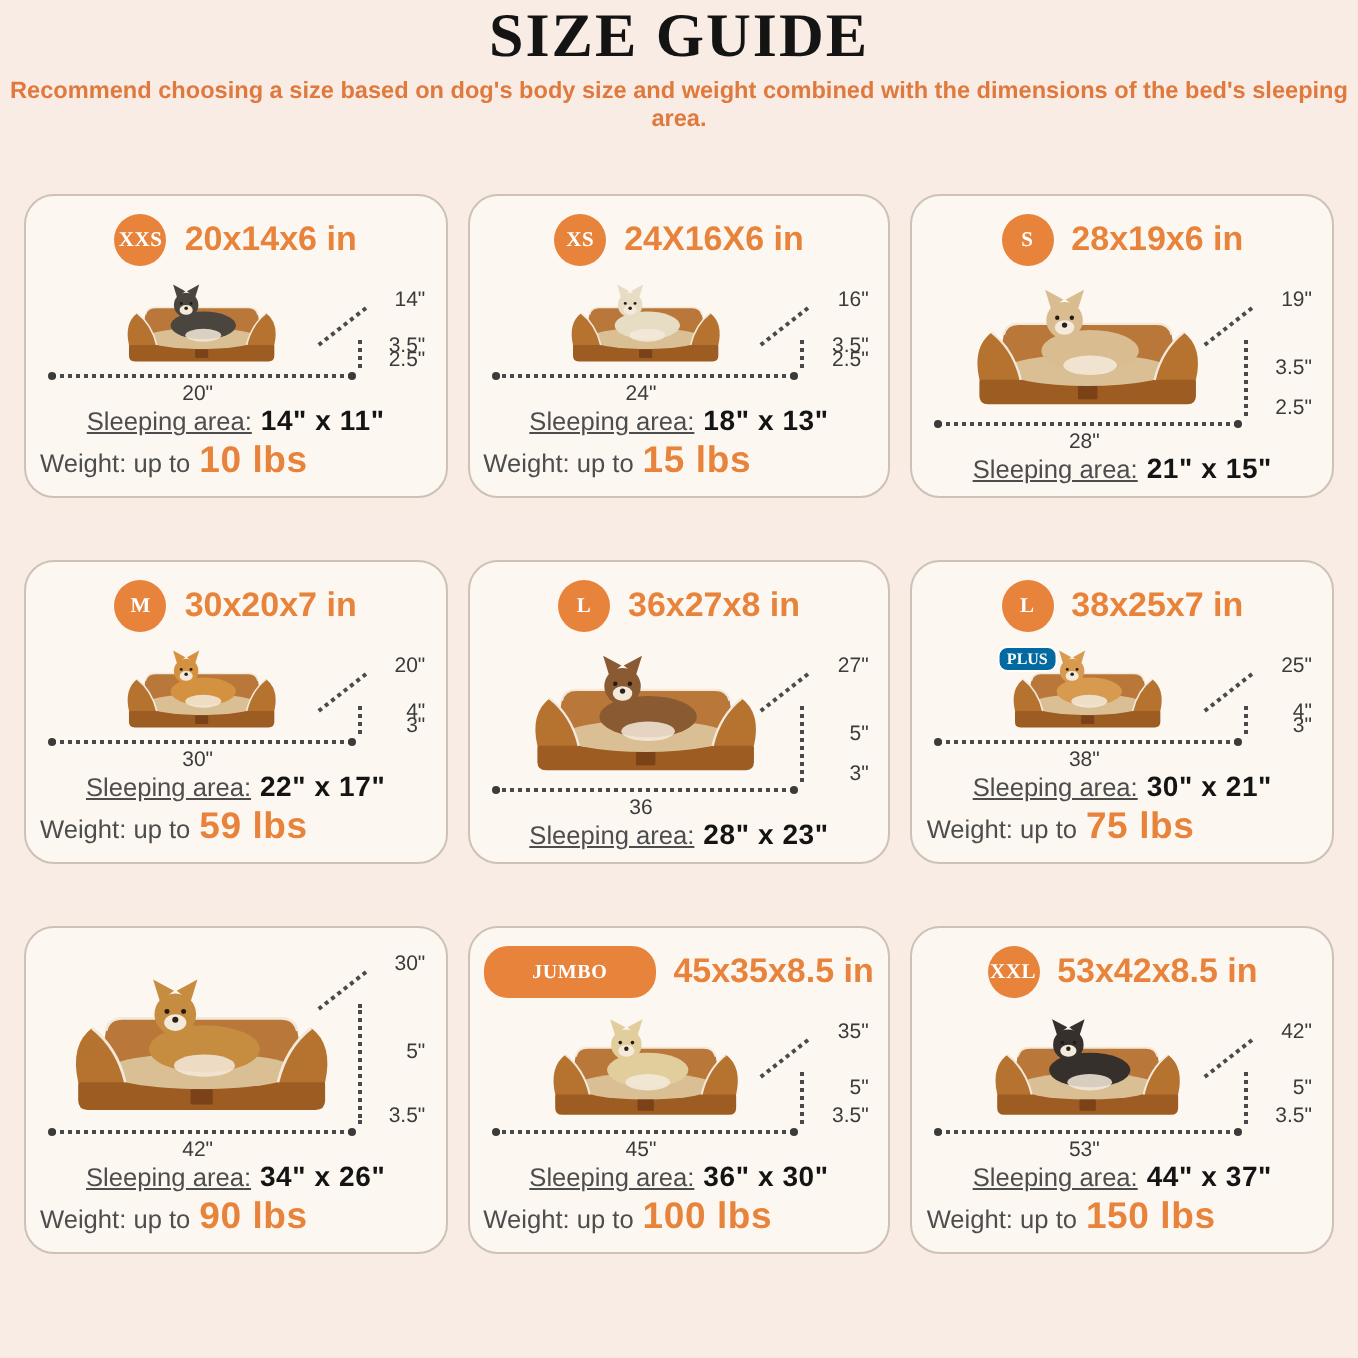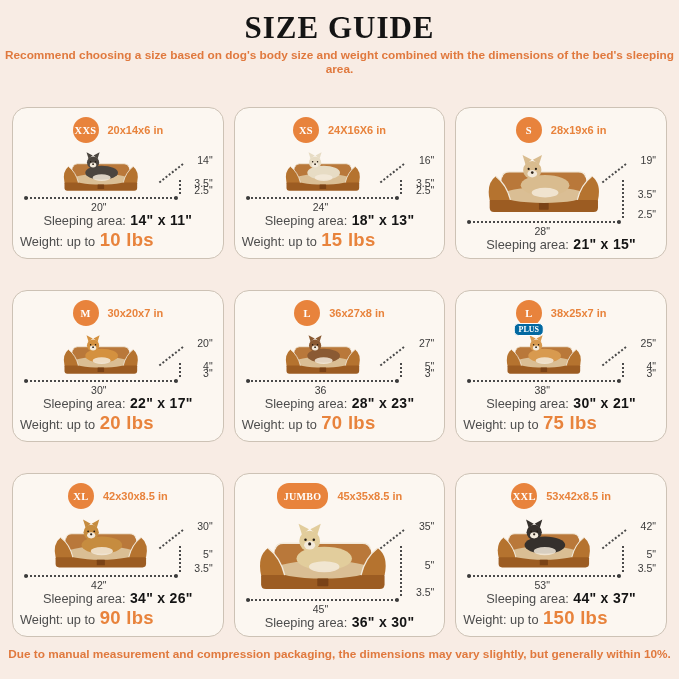--- a/index.html
+++ b/index.html
@@ -4,21 +4,21 @@
 <style>
   html,body{margin:0;padding:0;}
   body{
     width:679px;height:679px;overflow:hidden;
     background:#F8ECE4;
     font-family:"Liberation Sans", sans-serif;
     -webkit-font-smoothing:antialiased;
   }
   .page{width:679px;height:679px;position:relative;}
   .page-title{
-    padding-top:10px;text-align:center;
+    padding-top:0;text-align:center;
     font-family:"Liberation Serif", serif;
     font-weight:700;font-size:31px;color:#141414;letter-spacing:1px;
   }
   .page-subtitle{
     margin-top:2px;text-align:center;
     font-weight:700;font-size:11.8px;color:#E0793E;
   }
   .grid{
     margin:11px 12px 0 12px;
     display:grid;
@@ -41,29 +41,29 @@
     gap:9px;height:32px;flex:0 0 auto;margin-top:2px;
   }
   .badge-wrap{position:relative;flex:0 0 auto;height:26px;display:flex;align-items:center;}
   .badge{
     min-width:26px;height:26px;border-radius:50%;
     background:#E8833C;color:#FFFFFF;
     display:flex;align-items:center;justify-content:center;
     font-family:"Liberation Serif", serif;font-weight:700;font-size:10.5px;
     box-sizing:border-box;letter-spacing:0.3px;
   }
-  .badge.pill{border-radius:12px;padding:0 7px;font-size:10px;text-align:center;}
+  .badge.pill{border-radius:12px;padding:0 24px;font-size:10px;text-align:center;}
   .badge-sub{
-    position:absolute;left:50%;top:23px;transform:translateX(-50%);
+    position:absolute;left:50%;top:33px;transform:translateX(-50%);
     background:#0369a1;color:#fff;border:1px solid #fff;border-radius:5px;
     font-family:"Liberation Serif", serif;font-weight:700;font-size:8px;
     padding:1px 4px;line-height:9px;white-space:nowrap;z-index:2;
   }
   .badge-sub:empty{display:none;}
-  .size-text{color:#E8833C;font-weight:700;font-size:11px;}
+  .size-text{color:#E8833C;font-weight:700;font-size:17px;}
   .figure{position:relative;flex:1 1 auto;margin:0 2px;}
   .bed-wrap{position:absolute;left:6px;right:40px;top:1px;bottom:15px;}
   .bed-wrap svg{width:100%;height:100%;display:block;}
   .dim{position:absolute;color:#3B3B3B;font-size:10.5px;white-space:nowrap;}
   .dim-diag{
     position:absolute;right:31px;top:17px;width:30px;height:0;
     border-top:2px dotted #4A4A4A;transform:rotate(-38deg);transform-origin:right center;
   }
   .dim-depth{right:1px;top:8px;}
   .dim-vline{
@@ -76,21 +76,21 @@
     position:absolute;left:4px;right:38px;bottom:12px;height:0;
     border-top:2px dotted #4A4A4A;
   }
   .dim-wline::before,.dim-wline::after{
     content:"";position:absolute;top:-3px;width:4px;height:4px;border-radius:50%;background:#3B3B3B;
   }
   .dim-wline::before{left:-2px;}
   .dim-wline::after{right:-2px;}
   .dim-width{left:0;right:38px;bottom:-2px;text-align:center;}
   .sleep-row{flex:0 0 auto;text-align:center;line-height:18px;height:18px;}
-  .sleep-label{color:#4D4D4D;font-size:12.8px;}
+  .sleep-label{color:#4D4D4D;font-size:12.8px;text-decoration:underline;}
   .sleep-value{color:#141414;font-weight:700;font-size:14px;letter-spacing:0.3px;}
   .weight-row{flex:0 0 auto;text-align:left;line-height:22px;height:24px;}
   .weight-label{color:#4D4D4D;font-size:12.8px;}
   .weight-value{color:#E8833C;font-weight:700;font-size:18.5px;letter-spacing:0.3px;}
   .footnote{
     margin-top:10px;text-align:center;
     font-weight:700;font-size:11.8px;color:#E0793E;
   }
 </style>
 </head>
@@ -311,21 +311,21 @@
         <span class="dim dim-h2">3"</span>
         <div class="dim-wline"></div>
         <span class="dim dim-width">30"</span>
       </div>
       <div class="sleep-row">
         <span class="sleep-label">Sleeping area:</span>
         <span class="sleep-value">22" x 17"</span>
       </div>
       <div class="weight-row">
         <span class="weight-label">Weight: up to</span>
-        <span class="weight-value">20 lbs</span>
+        <span class="weight-value">59 lbs</span>
       </div>
     </div>
 
     <div class="card">
       <div class="card-head">
         <span class="badge-wrap">
             <span class="badge">L</span>
           </span>
         <span class="size-text">36x27x8 in</span>
       </div>
@@ -365,24 +365,20 @@
         <div class="dim-vline"></div>
         <span class="dim dim-h1">5"</span>
         <span class="dim dim-h2">3"</span>
         <div class="dim-wline"></div>
         <span class="dim dim-width">36</span>
       </div>
       <div class="sleep-row">
         <span class="sleep-label">Sleeping area:</span>
         <span class="sleep-value">28" x 23"</span>
       </div>
-      <div class="weight-row">
-        <span class="weight-label">Weight: up to</span>
-        <span class="weight-value">70 lbs</span>
-      </div>
     </div>
 
     <div class="card">
       <div class="card-head">
         <span class="badge-wrap">
             <span class="badge">L</span>
             <span class="badge-sub">PLUS</span>
           </span>
         <span class="size-text">38x25x7 in</span>
       </div>
@@ -429,26 +425,20 @@
         <span class="sleep-label">Sleeping area:</span>
         <span class="sleep-value">30" x 21"</span>
       </div>
       <div class="weight-row">
         <span class="weight-label">Weight: up to</span>
         <span class="weight-value">75 lbs</span>
       </div>
     </div>
 
     <div class="card">
-      <div class="card-head">
-        <span class="badge-wrap">
-            <span class="badge">XL</span>
-          </span>
-        <span class="size-text">42x30x8.5 in</span>
-      </div>
       <div class="figure">
         <div class="bed-wrap">
           <svg viewBox="0 0 210 120" preserveAspectRatio="xMidYMax meet">
             <g>
               <path d="M20,84 H190 Q194,84 194,89 V100 Q194,107 187,107 H23 Q16,107 16,100 V89 Q16,84 20,84 Z" fill="#9C5C22"></path>
               <path d="M30,86 L36,50 Q38,41 48,41 L162,41 Q172,41 174,50 L180,86 Z" fill="#B9783A"></path>
               <path d="M36,50 Q38,41 48,41 L162,41 Q172,41 174,50" fill="none" stroke="#F2E9DA" stroke-width="2"></path>
               <ellipse cx="105" cy="79" rx="69" ry="13" fill="#DABE94"></ellipse>
             </g>
             <g fill="#C68C3F">
@@ -534,20 +524,24 @@
         <div class="dim-vline"></div>
         <span class="dim dim-h1">5"</span>
         <span class="dim dim-h2">3.5"</span>
         <div class="dim-wline"></div>
         <span class="dim dim-width">45"</span>
       </div>
       <div class="sleep-row">
         <span class="sleep-label">Sleeping area:</span>
         <span class="sleep-value">36" x 30"</span>
       </div>
+      <div class="weight-row">
+        <span class="weight-label">Weight: up to</span>
+        <span class="weight-value">100 lbs</span>
+      </div>
     </div>
 
     <div class="card">
       <div class="card-head">
         <span class="badge-wrap">
             <span class="badge">XXL</span>
           </span>
         <span class="size-text">53x42x8.5 in</span>
       </div>
       <div class="figure">
@@ -593,14 +587,13 @@
         <span class="sleep-label">Sleeping area:</span>
         <span class="sleep-value">44" x 37"</span>
       </div>
       <div class="weight-row">
         <span class="weight-label">Weight: up to</span>
         <span class="weight-value">150 lbs</span>
       </div>
     </div>
   </div>
 
-  <div class="footnote">Due to manual measurement and compression packaging, the dimensions may vary slightly, but generally within 10%.</div>
 </div>
 
 </body></html>

